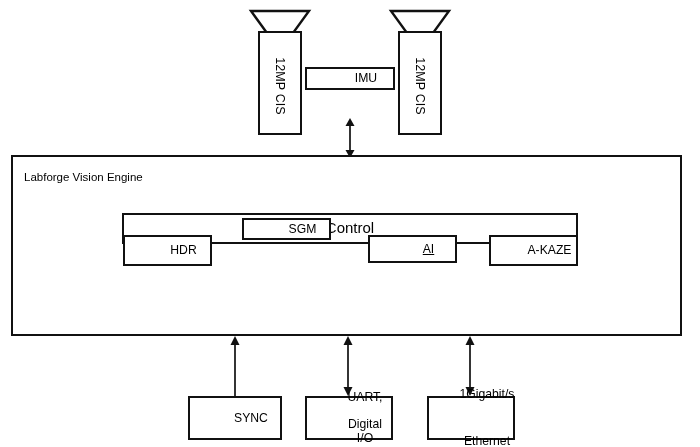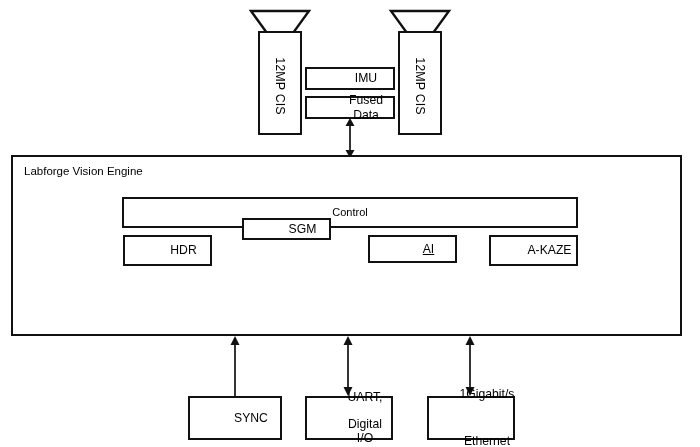--- a/index.html
+++ b/index.html
@@ -64,51 +64,50 @@
     font-size: 11.5px;
     white-space: nowrap;
     color: #000000;
   }
   
   .arrow {
     position: absolute;
     overflow: visible;
   }
   
-  .t-13 { font-size: 11px; }
+  .t-13 { font-size: 15px; margin-top: 16px; }
   .t-12 { font-size: 12.2px; padding-left: 32px; }
 </style>
 </head>
 <body>
 
 <div id="canvas">
 
   <svg class="cam-lens" style="left:248px; top:8px; width:64px; height:46px;" viewBox="0 0 64 46">
     <polygon points="3,3 61,3 32,43" fill="#ffffff" stroke="#111111" stroke-width="2.4"></polygon>
   </svg>
   <div class="cam-body" style="left:258px; top:31px; width:44px; height:104px;"></div>
   <div class="cam-label" style="left:280px; top:86px;">12MP CIS</div>
 
   <svg class="cam-lens" style="left:388px; top:8px; width:64px; height:46px;" viewBox="0 0 64 46">
     <polygon points="3,3 61,3 32,43" fill="#ffffff" stroke="#111111" stroke-width="2.4"></polygon>
   </svg>
   <div class="cam-body" style="left:398px; top:31px; width:44px; height:104px;"></div>
   <div class="cam-label" style="left:420px; top:86px;">12MP CIS</div>
 
   <div class="box t-12" style="left:305px; top:67px; width:90px; height:23px;">IMU</div>
-  <div class="box t-12" style="left:305px; top:96px; width:90px; height:23px;">Fused Data</div>
 
   <svg class="arrow" style="left:340px; top:118px; width:20px; height:40px;" viewBox="0 0 20 40">
     <line x1="10" y1="5" x2="10" y2="35" stroke="#111111" stroke-width="1.7"></line>
     <polygon points="10,0 5.5,8 14.5,8" fill="#111111"></polygon>
     <polygon points="10,40 5.5,32 14.5,32" fill="#111111"></polygon>
   </svg>
 
   <div id="engine-box" style="left:11px; top:155px; width:671px; height:181px;"></div>
-  <div id="engine-title" style="left:24px; top:165px;">Labforge Vision Engine</div>
+  <div id="engine-title" style="left:24px; top:171px;">Labforge Vision Engine</div>
 
   <div class="box t-13" style="left:122px; top:197px; width:456px; height:31px;">Control</div>
 
   <div class="box t-12" style="left:123px; top:235px; width:89px; height:31px;">HDR</div>
   <div class="box t-12" style="left:242px; top:218px; width:89px; height:22px;">SGM</div>
   <div class="box t-12" style="left:368px; top:235px; width:89px; height:28px;text-decoration:underline;">AI</div>
   <div class="box t-12" style="left:489px; top:235px; width:89px; height:31px;">A-KAZE</div>
 
 
   <svg class="arrow" style="left:225px; top:336px; width:20px; height:60px;" viewBox="0 0 20 60">

